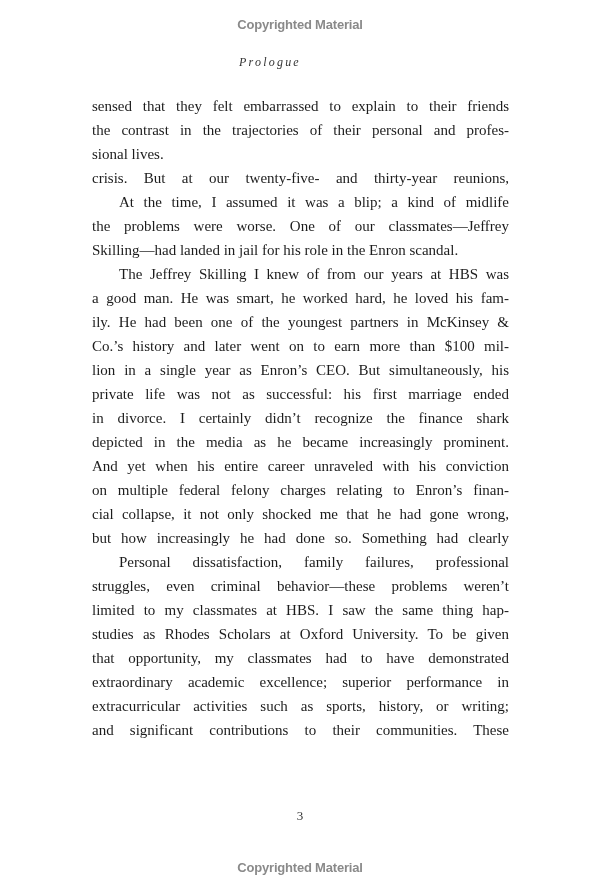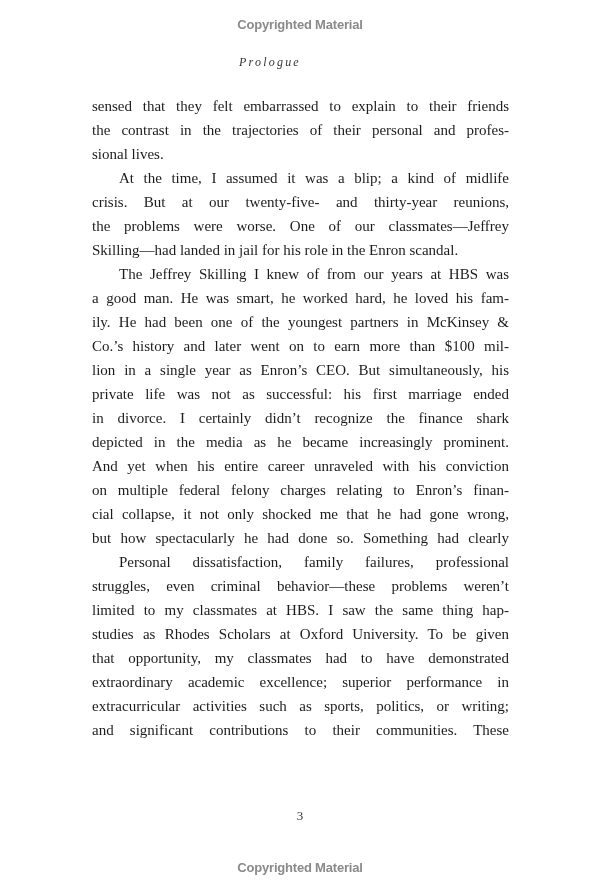--- a/index.html
+++ b/index.html
@@ -76,41 +76,41 @@
 <body>
 
 <div class="watermark wm-top">Copyrighted Material</div>
 
 <div class="running-head">Prologue</div>
 
 <div class="body-text" id="body-text">
     <span class="line">sensed that they felt embarrassed to explain to their friends</span>
     <span class="line">the contrast in the trajectories of their personal and profes-</span>
     <span class="line last">sional lives.</span>
+    <span class="line">crisis. But at our twenty-five- and thirty-year reunions,</span>
     <span class="line indent">At the time, I assumed it was a blip; a kind of midlife</span>
-    <span class="line">crisis. But at our twenty-five- and thirty-year reunions,</span>
     <span class="line">the problems were worse. One of our classmates—Jeffrey</span>
     <span class="line last">Skilling—had landed in jail for his role in the Enron scandal.</span>
     <span class="line indent">The Jeffrey Skilling I knew of from our years at HBS was</span>
     <span class="line">a good man. He was smart, he worked hard, he loved his fam-</span>
     <span class="line">ily. He had been one of the youngest partners in McKinsey &amp;</span>
     <span class="line">Co.’s history and later went on to earn more than $100 mil-</span>
     <span class="line">lion in a single year as Enron’s CEO. But simultaneously, his</span>
     <span class="line">private life was not as successful: his first marriage ended</span>
     <span class="line">in divorce. I certainly didn’t recognize the finance shark</span>
     <span class="line">depicted in the media as he became increasingly prominent.</span>
     <span class="line">And yet when his entire career unraveled with his conviction</span>
     <span class="line">on multiple federal felony charges relating to Enron’s finan-</span>
     <span class="line">cial collapse, it not only shocked me that he had gone wrong,</span>
-    <span class="line">but how spectacularly he had done so. Something had clearly</span>
+    <span class="line">but how increasingly he had done so. Something had clearly</span>
     <span class="line indent">Personal dissatisfaction, family failures, professional</span>
     <span class="line">struggles, even criminal behavior—these problems weren’t</span>
     <span class="line">limited to my classmates at HBS. I saw the same thing hap-</span>
     <span class="line">studies as Rhodes Scholars at Oxford University. To be given</span>
     <span class="line">that opportunity, my classmates had to have demonstrated</span>
     <span class="line">extraordinary academic excellence; superior performance in</span>
-    <span class="line">extracurricular activities such as sports, politics, or writing;</span>
+    <span class="line">extracurricular activities such as sports, history, or writing;</span>
     <span class="line">and significant contributions to their communities. These</span>
   </div>
 
 <div class="folio">3</div>
 
 <div class="watermark wm-bottom">Copyrighted Material</div>
 
 </body></html>

